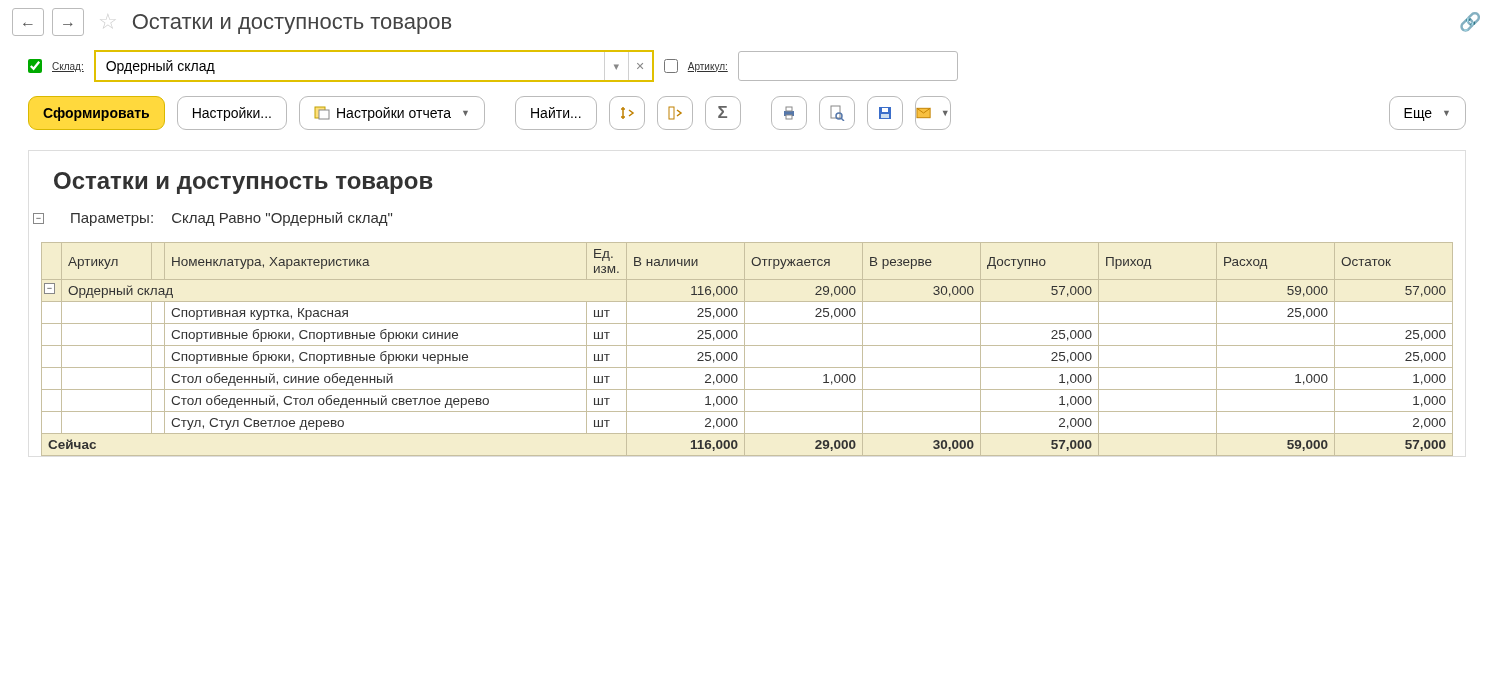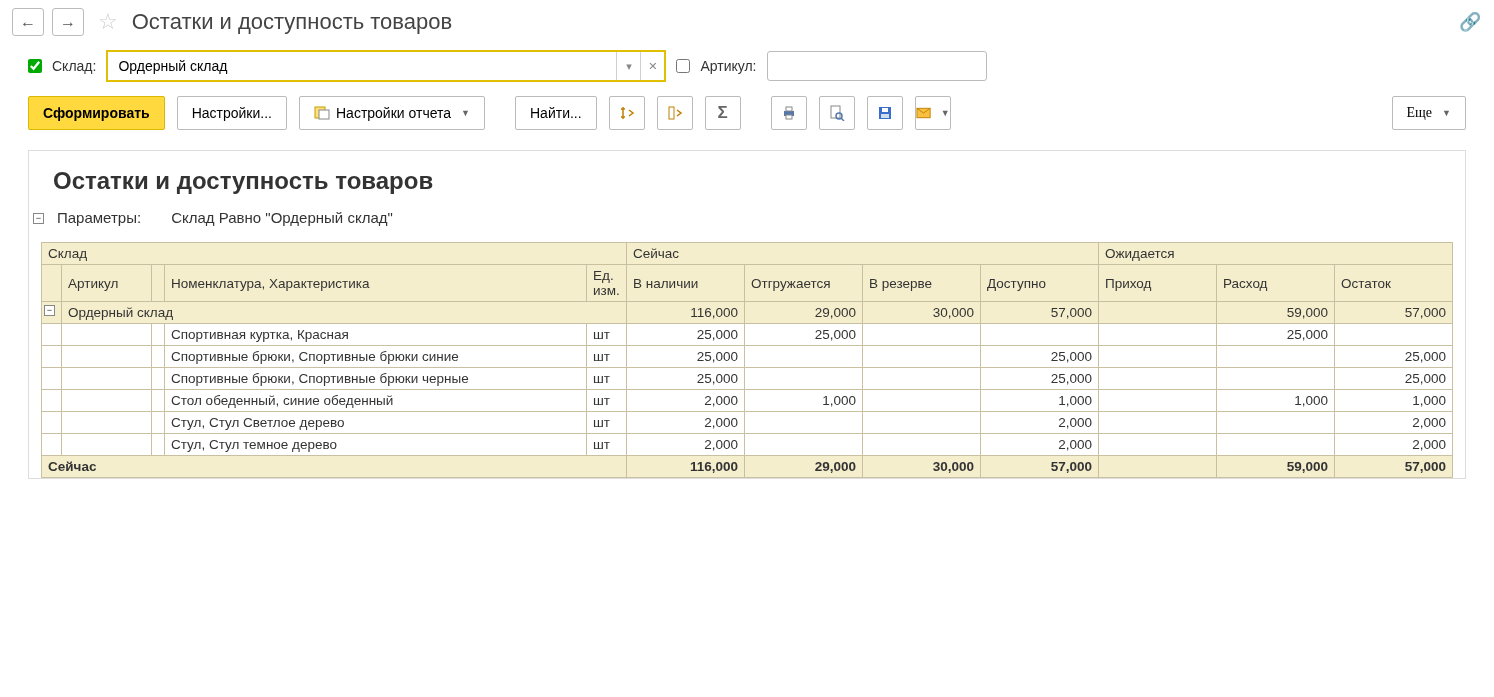--- a/index.html
+++ b/index.html
@@ -6,40 +6,40 @@
   body { font-family: Arial, sans-serif; font-size: 13px; background: #fff; color: #333; }
   
   .header-row { display: flex; align-items: center; padding: 8px 12px; gap: 8px; }
   .nav-btn { width: 32px; height: 28px; border: 1px solid #bbb; background: #fff; border-radius: 3px; display: flex; align-items: center; justify-content: center; cursor: pointer; font-size: 16px; color: #555; }
   .star-icon { font-size: 22px; color: #ccc; margin: 0 6px; cursor: pointer; }
   .page-title { font-size: 22px; color: #444; }
   .link-icon { margin-left: auto; font-size: 18px; color: #999; cursor: pointer; }
 
   .filter-row { display: flex; align-items: center; padding: 6px 28px; gap: 10px; }
   .chk { accent-color: #0a0; width: 14px; height: 14px; }
-  .lbl { font-size: 14px; }
+  .lbl { font-size: 10px; text-decoration: underline; }
   .combo-wrap { border: 2px solid #e0c000; display: flex; align-items: stretch; height: 32px; width: 560px; }
   .combo-input { border: none; flex: 1; padding: 0 10px; font-size: 14px; outline: none; }
   .combo-btn { width: 24px; border: none; border-left: 1px solid #d0d0d0; background: #fff; cursor: pointer; color: #888; font-size: 11px; display:flex; align-items:center; justify-content:center;}
   .plain-input { border: 1px solid #bbb; height: 30px; width: 220px; border-radius: 3px; padding: 0 8px; }
 
   .toolbar { display: flex; align-items: center; padding: 8px 28px; gap: 12px; }
-  .btn { height: 34px; border: 1px solid #bbb; background: #fff; border-radius: 2px; padding: 0 14px; font-size: 14px; cursor: pointer; display: flex; align-items: center; gap: 6px; }
+  .btn { height: 34px; border: 1px solid #bbb; background: #fff; border-radius: 9px; padding: 0 14px; font-size: 14px; cursor: pointer; display: flex; align-items: center; gap: 6px; }
   .btn.primary { background: #ffd93d; border-color: #d9b800; font-weight: bold; }
   .btn.icon-only { width: 36px; padding: 0; justify-content: center; }
   .btn .dd { font-size: 9px; color: #666; margin-left:4px;}
   .tb-gap { width: 6px; }
-  .more-btn { margin-left: auto; font-family: Liberation Serif, serif; }
+  .more-btn { margin-left: auto; }
 
   .report { margin: 12px 28px 20px 28px; border: 1px solid #ddd; }
   .report-scroll { overflow: auto; }
   .report-inner { padding: 12px 0 0 12px; position: relative; }
   .report-title { font-size: 24px; font-weight: bold; padding: 4px 0 10px 12px; }
   .param-row { font-size: 15px; padding: 4px 0 16px 16px; }
-  .param-key { display:inline-block; width: 110px;}
+  .param-key { display:inline-block; width: 110px; text-align: center;}
   .tree-toggle { width:11px; height:11px; border:1px solid #888; display:inline-flex; align-items:center; justify-content:center; font-size:9px; line-height:1; background:#fff; cursor:pointer; margin-right:4px; vertical-align:middle;}
   .tree-toggle-abs { position:absolute; left:4px;}
 
   table.rep { border-collapse: collapse; width: calc(100% - 12px); }
   table.rep th, table.rep td { border: 1px solid #c8c0a0; padding: 3px 6px; font-size: 13.5px; text-align: left; }
   table.rep th { background: #f4eecd; font-weight: normal; }
   table.rep td.num { text-align: right; }
   table.rep tr.group td { background: #f4eecd; font-weight: normal; }
   table.rep tr.total td { background: #f4eecd; font-weight: bold; }
   table.rep td.tree-cell { width: 18px; border-right: none; padding:0 2px; text-align:center; vertical-align:top;}
@@ -148,25 +148,20 @@
   <div class="report-inner">
     <div class="report-title">Остатки и доступность товаров</div>
     <span class="tree-toggle tree-toggle-abs" style="top:62px;">−</span>
     <div class="param-row">
       <span class="param-key">Параметры:</span>
       <span>Склад Равно "Ордерный склад"</span>
     </div>
 
     <table class="rep">
       <thead>
-        <tr>
-          <th colspan="5">Склад</th>
-          <th colspan="4">Сейчас</th>
-          <th colspan="3">Ожидается</th>
-        </tr>
         <tr>
           <th rowspan="1" class="tree-cell"></th>
           <th class="art">Артикул</th>
           <th class="tree-line"></th>
           <th>Номенклатура, Характеристика</th>
           <th class="unit">Ед. изм.</th>
           <th class="col-num">В наличии</th>
           <th class="col-num">Отгружается</th>
           <th class="col-num">В резерве</th>
           <th class="col-num">Доступно</th>
@@ -240,35 +235,35 @@
               <td class="num"></td>
               <td class="num">1,000</td>
               <td class="num"></td>
               <td class="num">1,000</td>
               <td class="num">1,000</td>
             </tr>
             <tr>
               <td class="tree-cell"></td>
               <td class="art"></td>
               <td class="tree-line"></td>
+              <td>Стол обеденный, Стол обеденный светлое дерево</td>
+              <td class="unit">шт</td>
+              <td class="num">1,000</td>
+              <td class="num"></td>
+              <td class="num"></td>
+              <td class="num">1,000</td>
+              <td class="num"></td>
+              <td class="num"></td>
+              <td class="num">1,000</td>
+            </tr>
+            <tr>
+              <td class="tree-cell"></td>
+              <td class="art"></td>
+              <td class="tree-line"></td>
               <td>Стул, Стул Светлое дерево</td>
-              <td class="unit">шт</td>
-              <td class="num">2,000</td>
-              <td class="num"></td>
-              <td class="num"></td>
-              <td class="num">2,000</td>
-              <td class="num"></td>
-              <td class="num"></td>
-              <td class="num">2,000</td>
-            </tr>
-            <tr>
-              <td class="tree-cell"></td>
-              <td class="art"></td>
-              <td class="tree-line"></td>
-              <td>Стул, Стул темное дерево</td>
               <td class="unit">шт</td>
               <td class="num">2,000</td>
               <td class="num"></td>
               <td class="num"></td>
               <td class="num">2,000</td>
               <td class="num"></td>
               <td class="num"></td>
               <td class="num">2,000</td>
             </tr>
             <tr class="total">

